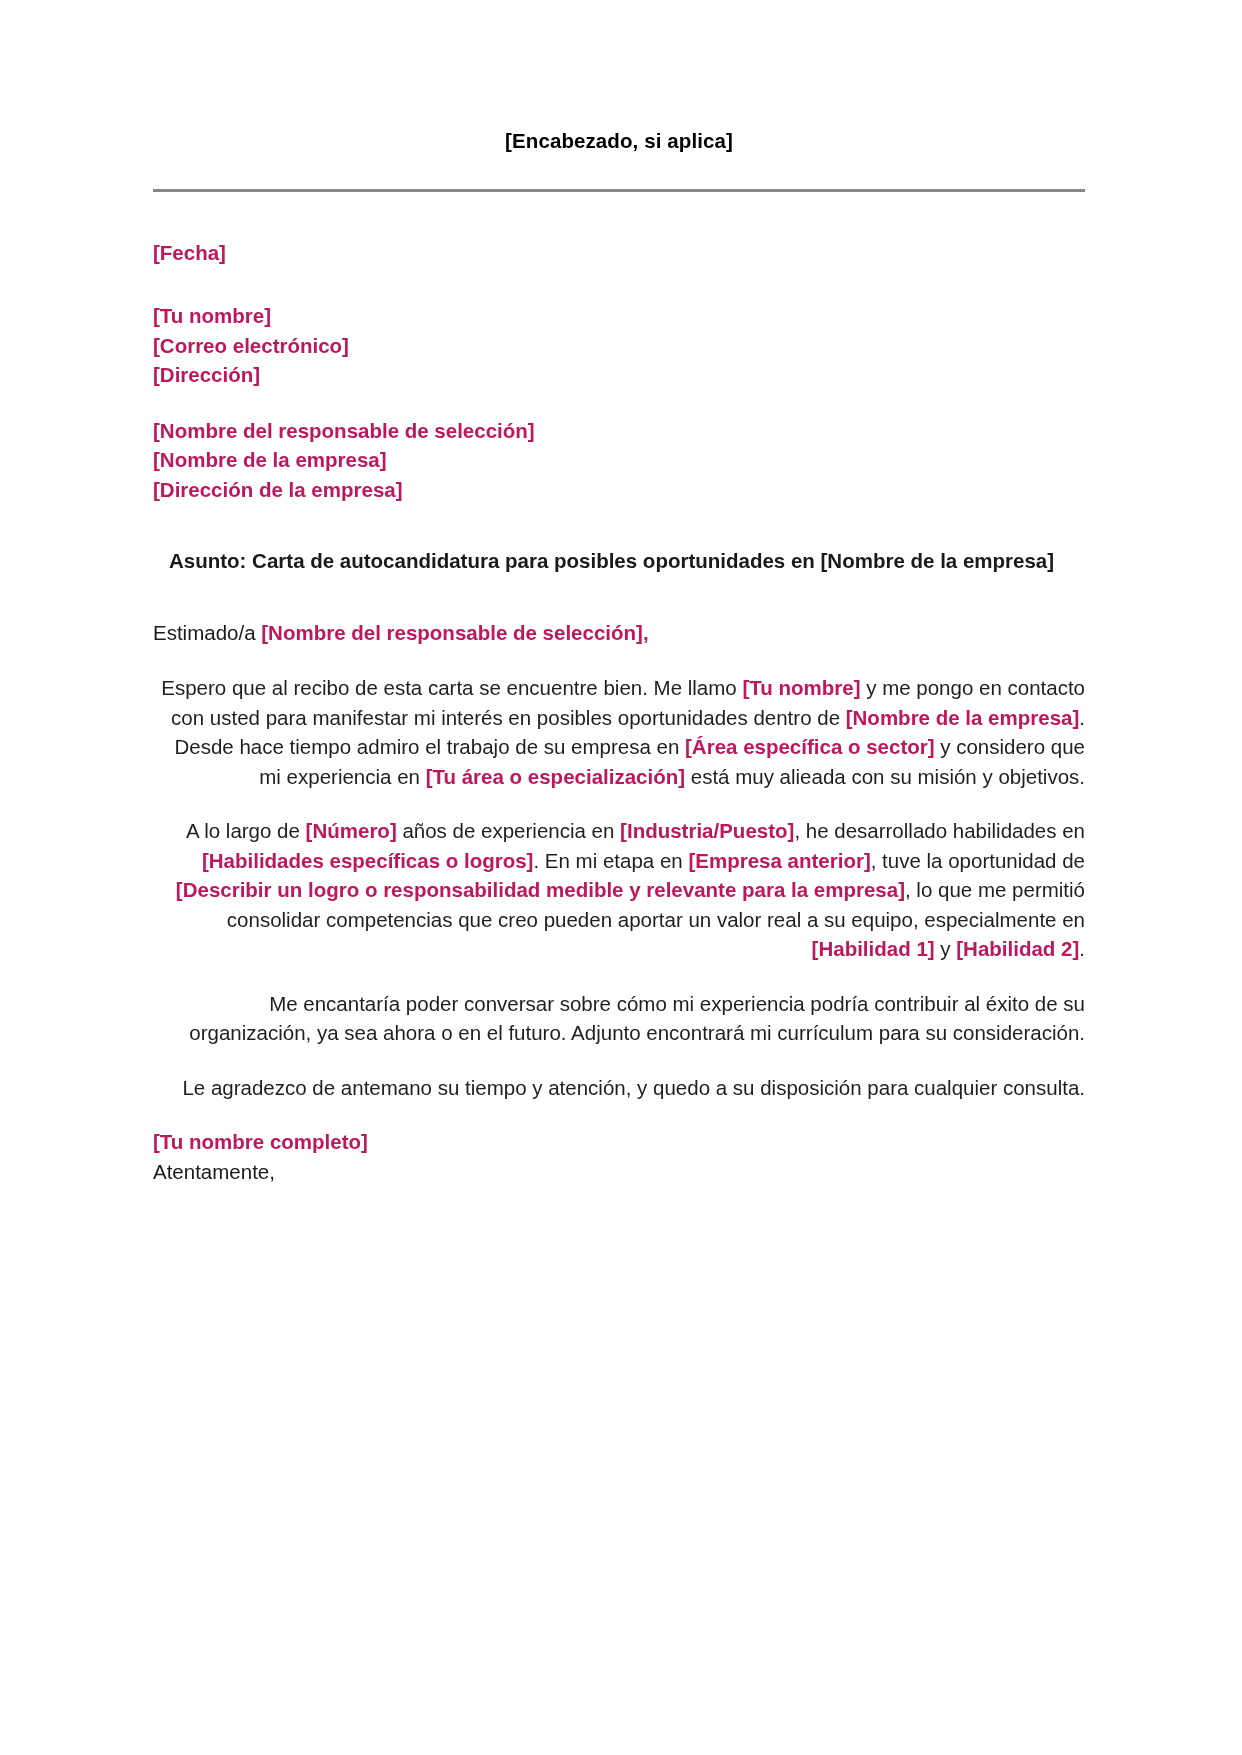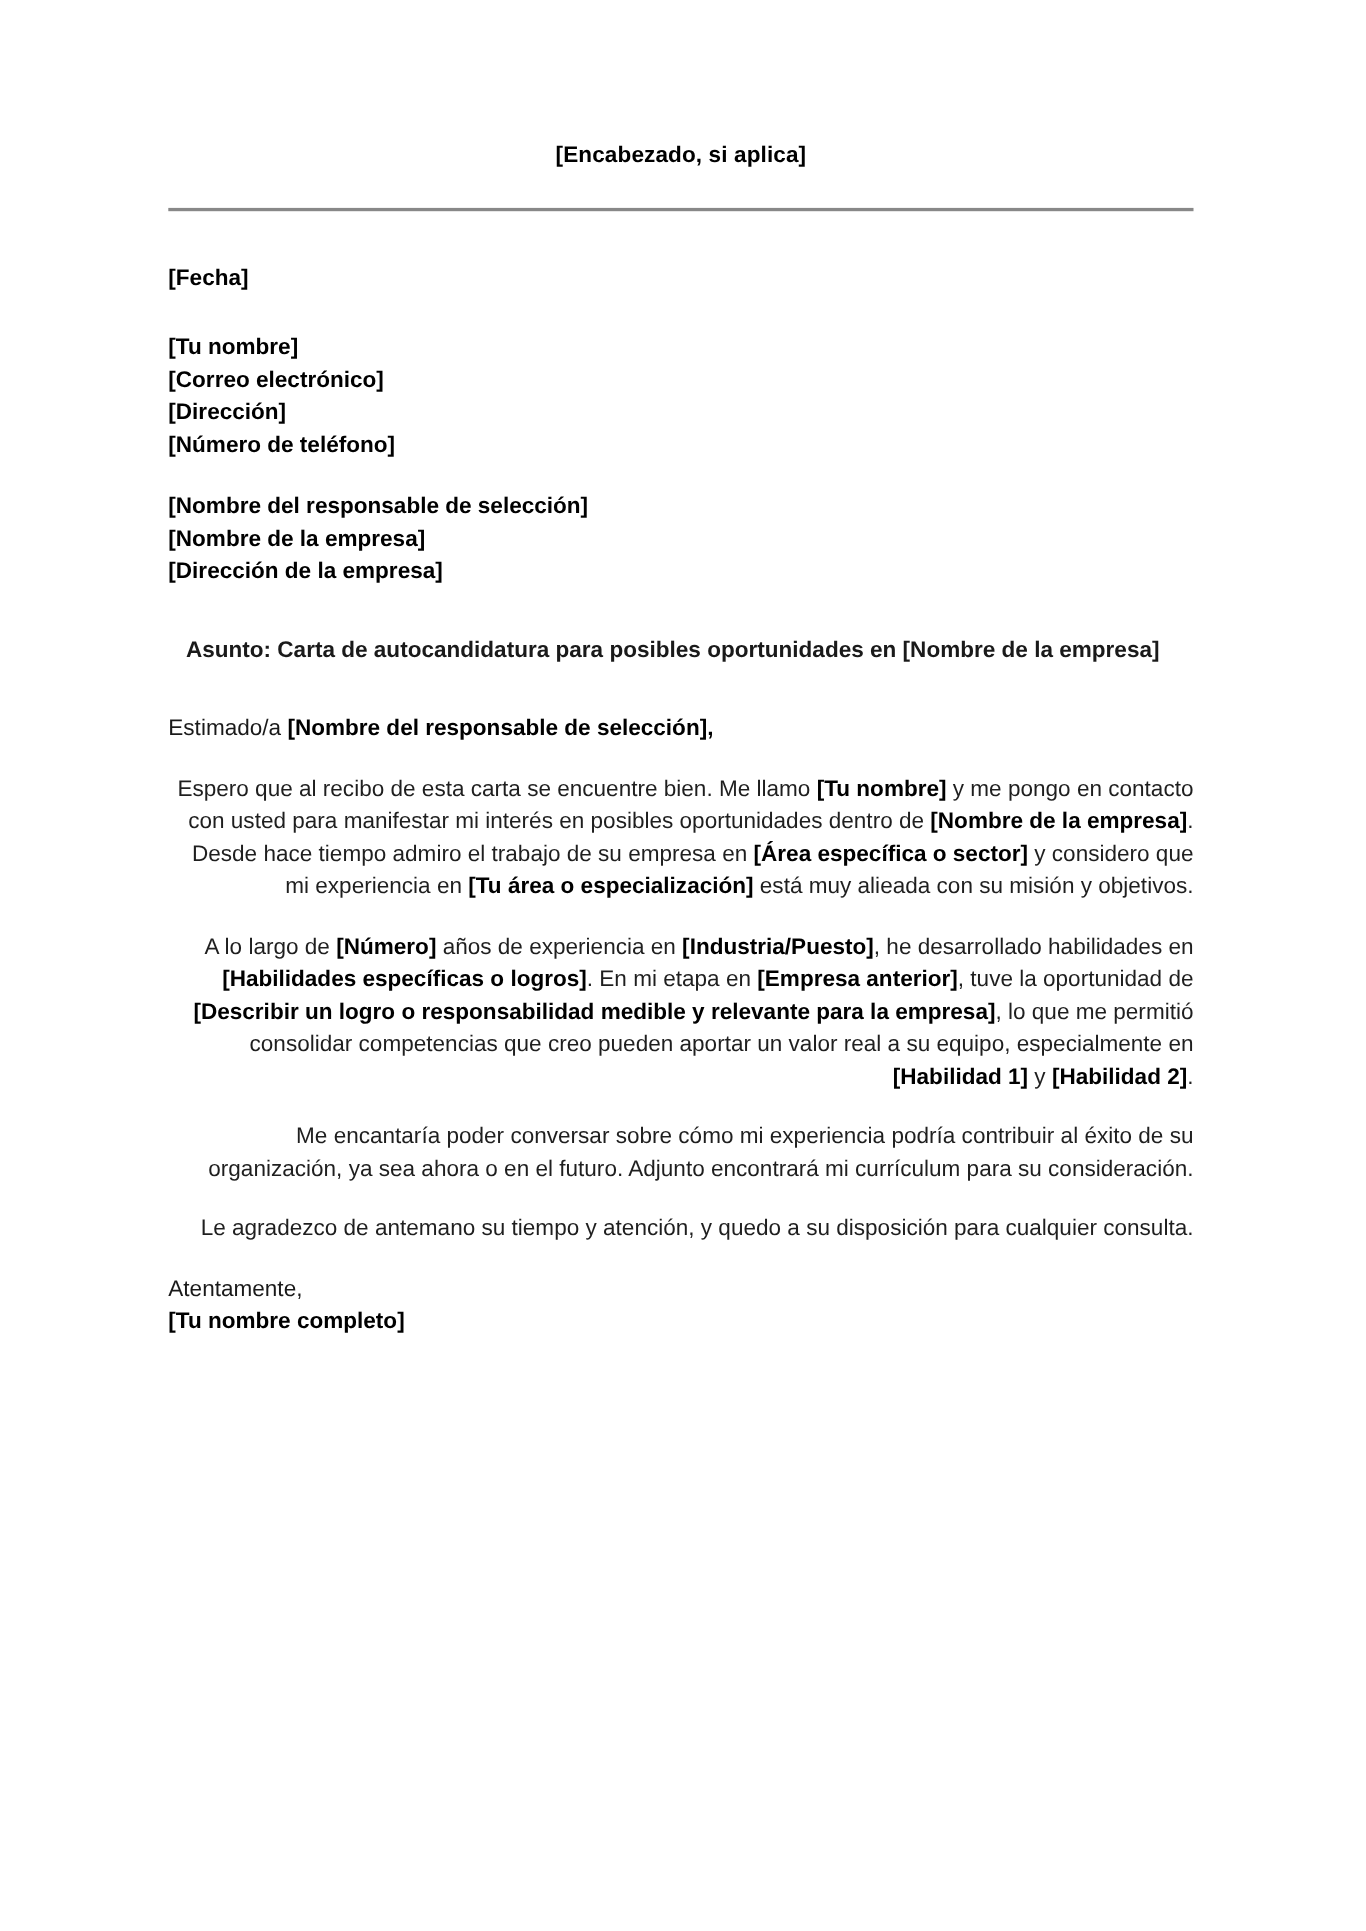--- a/index.html
+++ b/index.html
@@ -53,21 +53,21 @@
   }
   .blk.tight {
     margin-bottom: 0;
   }
   .line {
     display: block;
     white-space: pre-wrap;
   }
   b, .b {
     font-weight: bold;
-    color: #000000;
+    color: #be185d;
   }
   .para {
     margin: 0 0 25px 0;
     text-align: right;
     color: #1f1f1f;
   }
   .spacer-lg { height: 34px; }
   .spacer-md { height: 26px; }
   .spacer-sm { height: 16px; }
   .date-block { margin: 0; }
@@ -94,21 +94,20 @@
       <div class="blk date-block">
         <span class="line b">[Fecha]</span>
       </div>
 
       <div class="spacer-lg"></div>
 
       <div class="blk sender-block tight">
         <span class="line b">[Tu nombre]</span>
         <span class="line b">[Correo electrónico]</span>
         <span class="line b">[Dirección]</span>
-        <span class="line b">[Número de teléfono]</span>
       </div>
 
       <div class="spacer-md"></div>
 
       <div class="blk recipient-block tight">
         <span class="line b">[Nombre del responsable de selección]</span>
         <span class="line b">[Nombre de la empresa]</span>
         <span class="line b">[Dirección de la empresa]</span>
       </div>
 
@@ -124,19 +123,19 @@
 
       <p class="para"><span>Espero que al recibo de esta carta se encuentre bien. Me llamo </span><b>[Tu nombre]</b><span> y me pongo en contacto con usted para manifestar mi interés en posibles oportunidades dentro de </span><b>[Nombre de la empresa]</b><span>. Desde hace tiempo admiro el trabajo de su empresa en </span><b>[Área específica o sector]</b><span> y considero que mi experiencia en </span><b>[Tu área o especialización]</b><span> está muy alieada con su misión y objetivos.</span></p>
 
       <p class="para"><span>A lo largo de </span><b>[Número]</b><span> años de experiencia en </span><b>[Industria/Puesto]</b><span>, he desarrollado habilidades en </span><b>[Habilidades específicas o logros]</b><span>. En mi etapa en </span><b>[Empresa anterior]</b><span>, tuve la oportunidad de </span><b>[Describir un logro o responsabilidad medible y relevante para la empresa]</b><span>, lo que me permitió consolidar competencias que creo pueden aportar un valor real a su equipo, especialmente en </span><b>[Habilidad 1]</b><span> y </span><b>[Habilidad 2]</b><span>.</span></p>
 
       <p class="para">Me encantaría poder conversar sobre cómo mi experiencia podría contribuir al éxito de su organización, ya sea ahora o en el futuro. Adjunto encontrará mi currículum para su consideración.</p>
 
       <p class="para">Le agradezco de antemano su tiempo y atención, y quedo a su disposición para cualquier consulta.</p>
 
       <div class="blk closing tight">
+        <span class="line b">[Tu nombre completo]</span>
         <span class="line">Atentamente,</span>
-        <span class="line b">[Tu nombre completo]</span>
       </div>
 
     </div>
   </div>
 </div>
 
 </body></html>

